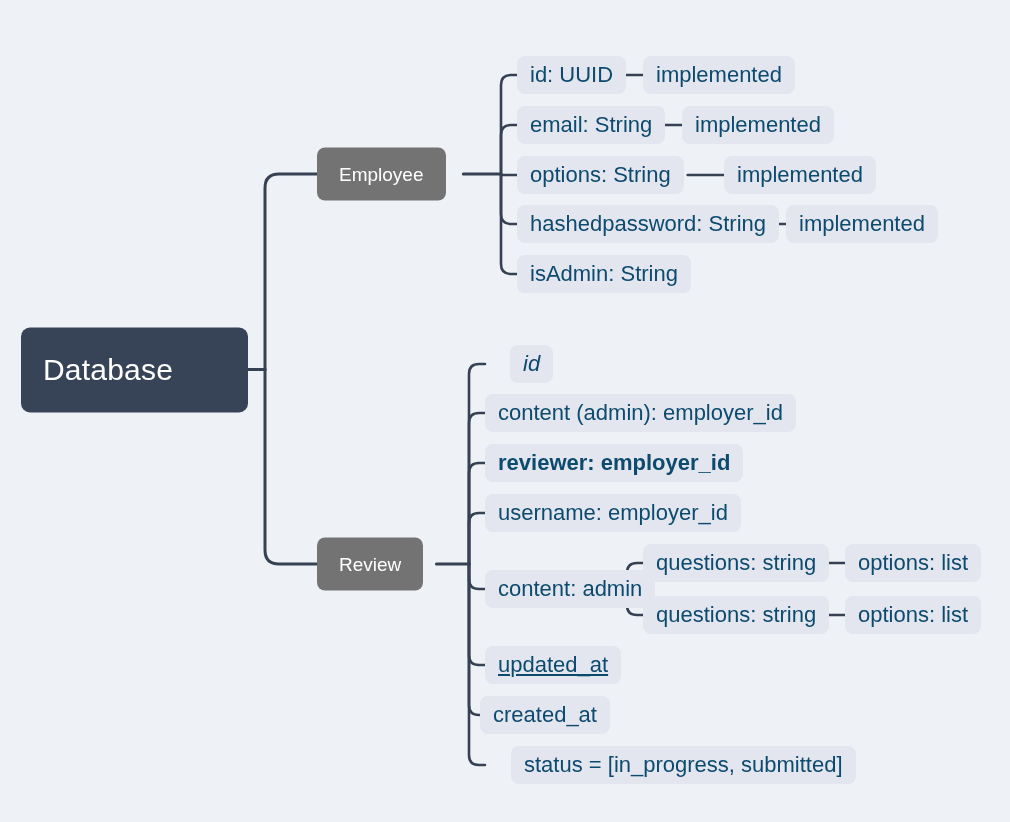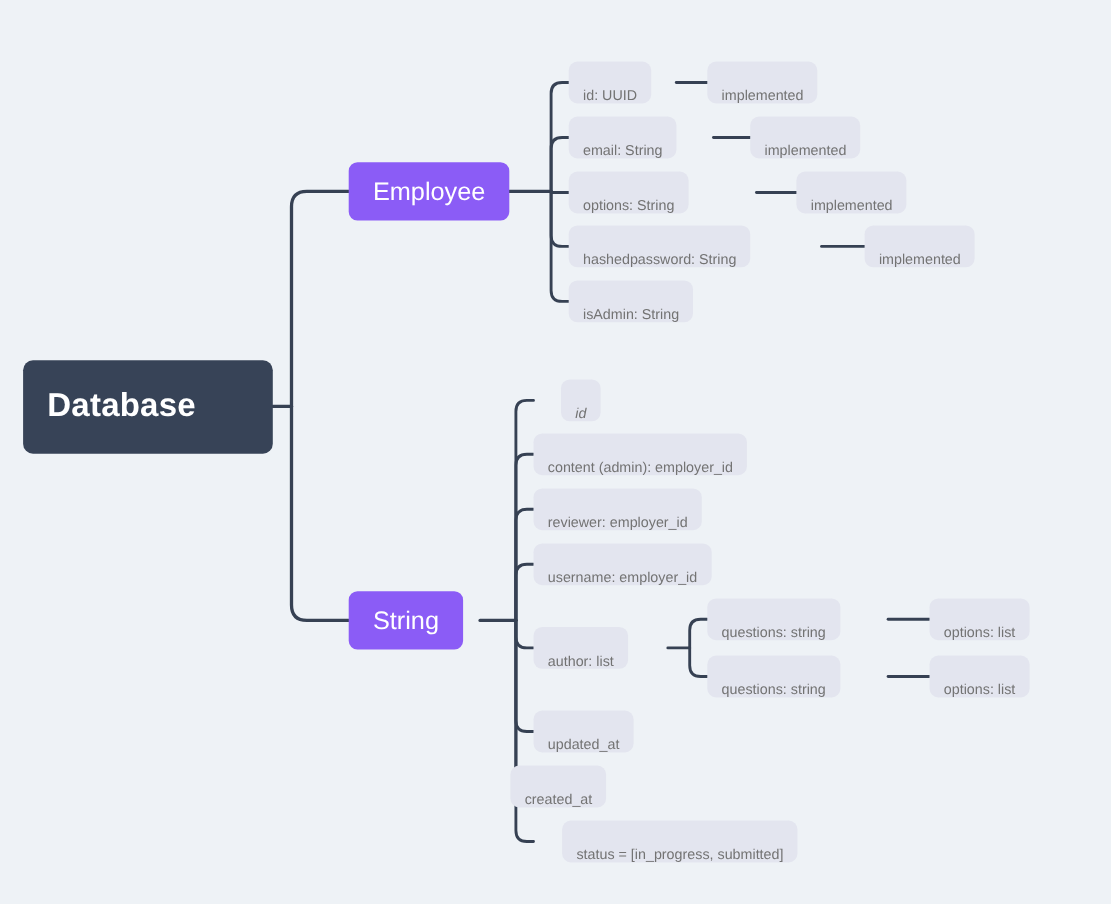--- a/index.html
+++ b/index.html
@@ -36,38 +36,36 @@
     transform: translateY(-50%);
   }
   .node-root {
     background: #374357;
     color: #ffffff;
     border-radius: 9px;
     font-size: 30px;
     padding: 0 22px;
     height: 85px;
     letter-spacing: 0.2px;
-    font-weight: bold;
   }
   .node-branch {
-    background: #8b5cf6;
+    background: #737373;
     color: #ffffff;
     border-radius: 8px;
-    font-size: 23px;
+    font-size: 19px;
     padding: 0 22px;
     height: 53px;
   }
   .node-leaf {
     background: #e3e5ef;
-    color: #737373;
+    color: #0c4a6e;
     border-radius: 8px;
-    font-size: 13px;
+    font-size: 22px;
     padding: 0 13px;
     height: 38px;
-    align-items: flex-end;
   }
 </style>
 </head>
 <body>
 
 <div id="mindmap">
   <svg id="edges" width="1010" height="822" viewBox="0 0 1010 822">
       <path d="M 248 369.5 L 265 369.5" fill="none" stroke="#364153" stroke-width="3" stroke-linecap="round" stroke-linejoin="round"></path>
       <path d="M 265 369.5 L 265 188 Q 265 174 279 174 L 317 174" fill="none" stroke="#364153" stroke-width="3" stroke-linecap="round" stroke-linejoin="round"></path>
       <path d="M 463.28125 174 L 501 174" fill="none" stroke="#364153" stroke-width="3" stroke-linecap="round" stroke-linejoin="round"></path>
@@ -124,52 +122,52 @@
       <div class="node node-leaf" style="left: 517px; top: 224px;">
         <span>hashedpassword: String</span>
       </div>
       <div class="node node-leaf" style="left: 786px; top: 224px;">
         <span>implemented</span>
       </div>
       <div class="node node-leaf" style="left: 517px; top: 274px;">
         <span>isAdmin: String</span>
       </div>
       <div class="node node-branch" style="left: 317px; top: 564px;">
-        <span>String</span>
+        <span>Review</span>
       </div>
       <div class="node node-leaf" style="left: 510px; top: 364px; font-style: italic;">
         <span>id</span>
       </div>
       <div class="node node-leaf" style="left: 485px; top: 413px;">
         <span>content (admin): employer_id</span>
       </div>
-      <div class="node node-leaf" style="left: 485px; top: 463px;">
+      <div class="node node-leaf" style="left: 485px; top: 463px; font-weight: bold;">
         <span>reviewer: employer_id</span>
       </div>
       <div class="node node-leaf" style="left: 485px; top: 513px;">
         <span>username: employer_id</span>
       </div>
       <div class="node node-leaf" style="left: 485px; top: 589px;">
-        <span>author: list</span>
+        <span>content: admin</span>
       </div>
       <div class="node node-leaf" style="left: 643px; top: 563px;">
         <span>questions: string</span>
       </div>
       <div class="node node-leaf" style="left: 845px; top: 563px;">
         <span>options: list</span>
       </div>
       <div class="node node-leaf" style="left: 643px; top: 615px;">
         <span>questions: string</span>
       </div>
       <div class="node node-leaf" style="left: 845px; top: 615px;">
         <span>options: list</span>
       </div>
-      <div class="node node-leaf" style="left: 485px; top: 665px;">
+      <div class="node node-leaf" style="left: 485px; top: 665px; text-decoration: underline;">
         <span>updated_at</span>
       </div>
-      <div class="node node-leaf" style="left: 464px; top: 715px;">
+      <div class="node node-leaf" style="left: 480px; top: 715px;">
         <span>created_at</span>
       </div>
       <div class="node node-leaf" style="left: 511px; top: 765px;">
         <span>status = [in_progress, submitted]</span>
       </div>
     </div>
 </div>
 
 </body></html>

